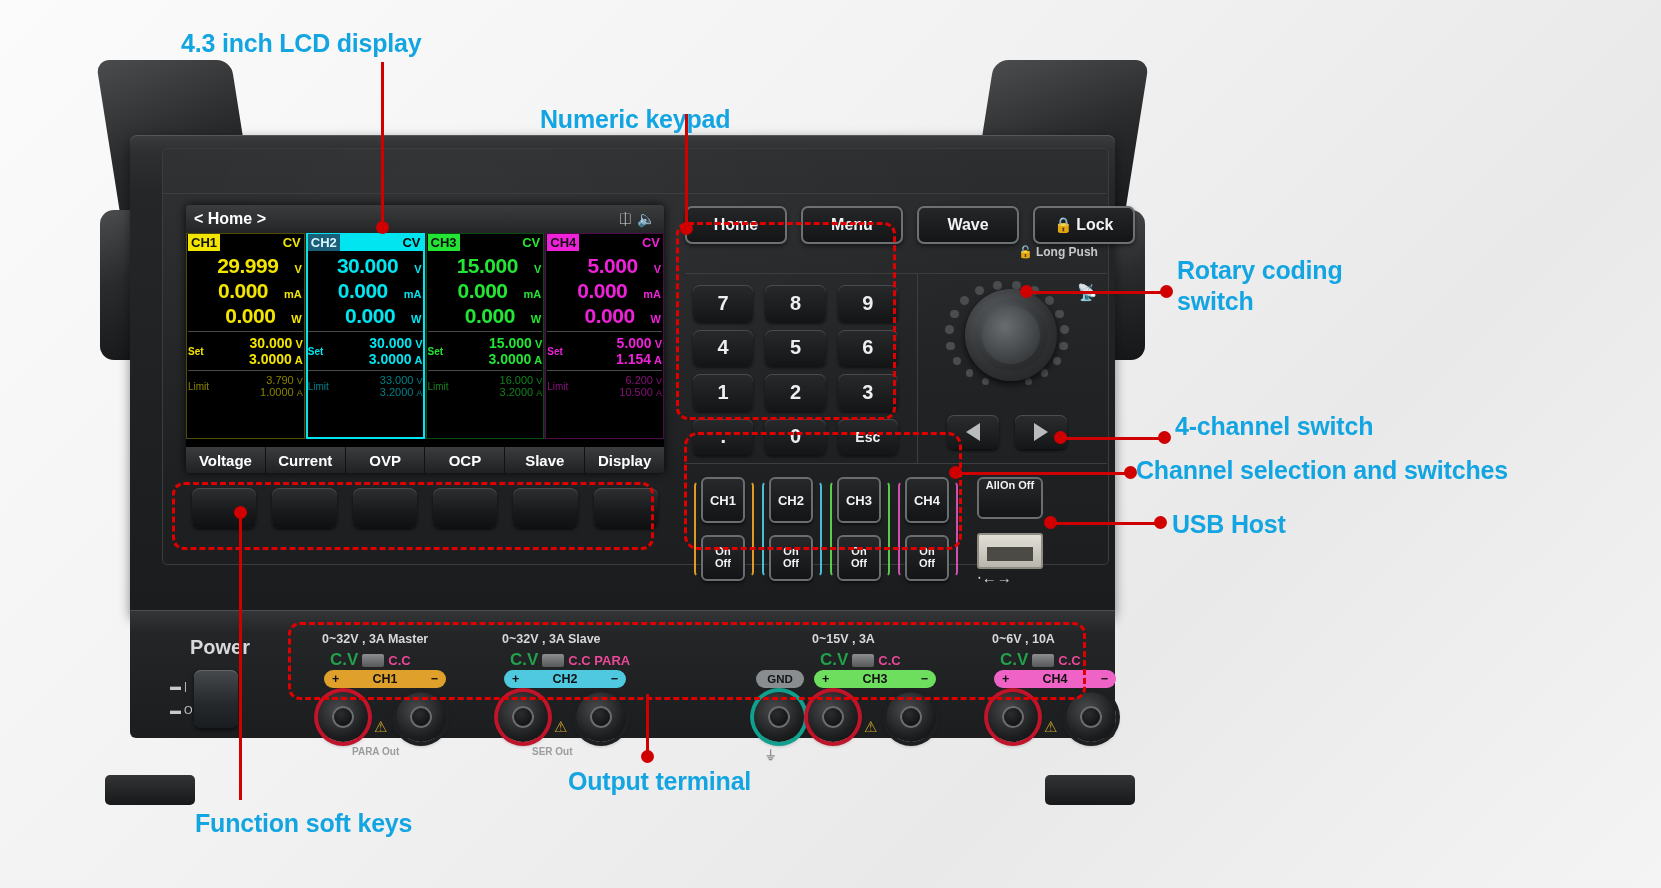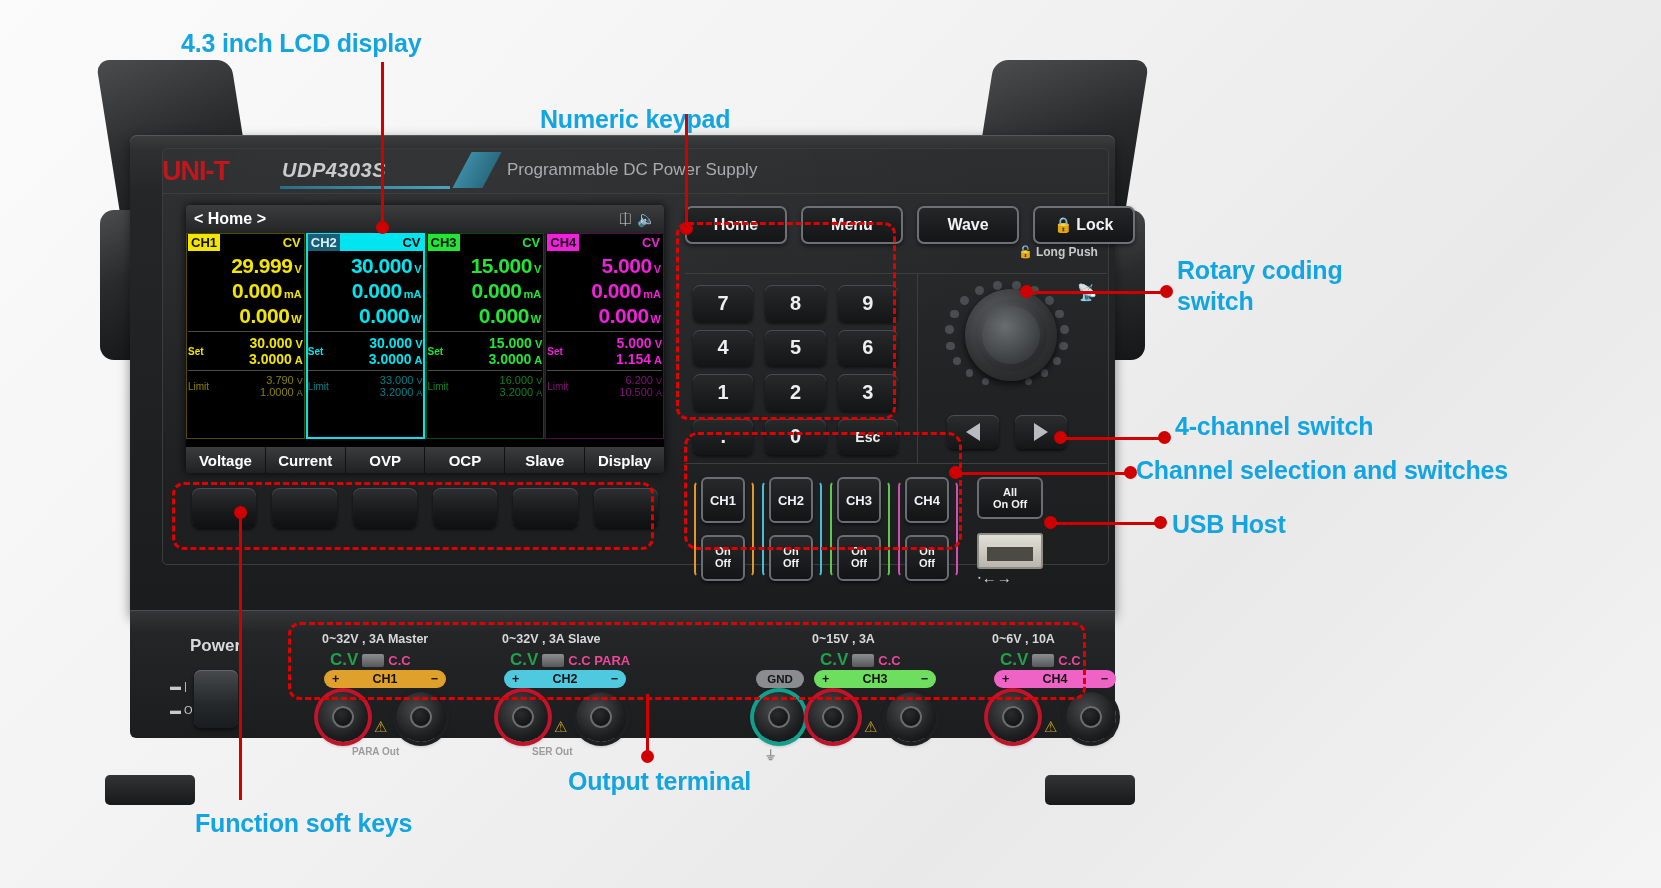--- a/index.html
+++ b/index.html
@@ -85,21 +85,21 @@
   .chan{flex:1;position:relative;box-sizing:border-box;border-right:1px solid #1e1f20;}
   .chan:last-child{border-right:none;}
   .chan.sel{box-shadow:inset 0 0 0 2px #00e5ef;}
   .chHead{height:18px;display:flex;align-items:center;justify-content:space-between;padding:0 2px;box-sizing:border-box;}
   .chTag{font-size:13px;font-weight:bold;padding:0 3px;line-height:17px;}
   .cvTag{font-size:13px;font-weight:bold;padding-right:2px;}
   .chan.sel .chHead{background:#00e5ef;}
   .chan.sel .chTag{background:#1a5e78;color:#d9f6ff;}
   .chan.sel .cvTag{color:#000;}
   .readout{padding:3px 3px 0 0;text-align:right;}
-  .rdLine{display:flex;align-items:baseline;justify-content:flex-end;gap:2px;margin-bottom:1px;}
+  .rdLine{display:flex;align-items:baseline;justify-content:flex-end;gap:16px;margin-bottom:1px;}
   .rdVal{font-size:21px;font-weight:bold;letter-spacing:-.5px;}
   .rdUnit{font-size:11px;font-weight:bold;}
   .sepline{height:1px;background:#4a4a4a;margin:3px 2px 3px 2px;}
   .setBlock{display:flex;align-items:center;padding:0 2px;}
   .setLbl{font-size:10px;font-weight:bold;flex:0 0 auto;}
   .setVals{flex:1;text-align:right;}
   .setLine{display:flex;justify-content:flex-end;align-items:baseline;gap:3px;}
   .setVal{font-size:14px;font-weight:bold;}
   .setUnit{font-size:11px;font-weight:bold;}
   .limBlock{display:flex;align-items:center;padding:0 2px;opacity:.55;}
@@ -186,34 +186,34 @@
     border:2px solid #6a6e71;
     display:flex;flex-direction:column;align-items:center;justify-content:center;
     color:#f0f2f4;font-size:11px;font-weight:bold;line-height:1.05;
     box-shadow:0 2px 3px rgba(0,0,0,.55);
   }
   .chBracket{position:absolute;top:4px;width:56px;height:92px;border-radius:5px;border-width:2px;border-style:solid;}
   .allBtn{
     position:absolute;left:292px;top:272px;width:62px;height:38px;border-radius:6px;
     background:linear-gradient(180deg,#26282a,#121416);
     border:2px solid #6a6e71;color:#eff1f3;font-size:11px;font-weight:bold;
-    display:flex;flex-direction:column;align-items:center;justify-content:center;line-height:1.1;
+    display:flex;flex-direction:row;justify-content:center;line-height:1.1;
   }
   .usb{
     position:absolute;left:292px;top:328px;width:62px;height:32px;border-radius:3px;
     background:linear-gradient(180deg,#e2e0d6,#b9b7ad);
     border:2px solid #8d8b82;
     display:flex;align-items:center;justify-content:center;
   }
   .usbInner{width:46px;height:14px;background:#4b4a44;border-top:5px solid #d7d5cb;}
   .usbGlyph{position:absolute;left:292px;top:364px;color:#d5d7d9;font-size:15px;}
 
   
   .termPanel{position:absolute;left:62px;top:558px;width:945px;height:120px;}
-  .powerLbl{position:absolute;left:28px;top:18px;color:#d7d9db;font-size:17px;font-weight:bold;}
+  .powerLbl{position:absolute;left:28px;top:18px;color:#d7d9db;font-size:20px;font-weight:bold;}
   .powerBtn{position:absolute;left:32px;top:52px;width:44px;height:58px;border-radius:7px;
     background:linear-gradient(180deg,#474a4d,#25282b 60%,#1a1d20);
     box-shadow:inset 0 1px 0 #63666a,0 2px 4px rgba(0,0,0,.6);}
   .powIcon{position:absolute;left:8px;color:#c7c9cb;font-size:11px;}
 
   .rangeLbl{position:absolute;color:#d6d8da;font-size:12.5px;font-weight:bold;white-space:nowrap;}
   .cvccRow{position:absolute;display:flex;align-items:center;gap:4px;}
   .cvTxt{color:#21a14b;font-size:17px;font-weight:bold;}
   .ccTxt{color:#ec4899;font-size:13px;font-weight:bold;}
   .led{width:22px;height:13px;border-radius:2px;background:linear-gradient(180deg,#8b8d8f,#56585a);}
@@ -247,27 +247,20 @@
   <div class="handleR" style="left:880px;top:0px;width:155px;height:180px;transform:skewX(-9deg);"></div>
   <div class="handleR" style="left:985px;top:150px;width:60px;height:150px;"></div>
 
   <div class="bodyMain"></div>
   <div class="bodyBottom"></div>
   <div class="foot" style="left:5px;"></div>
   <div class="foot" style="left:945px;"></div>
 
   <div class="panel"></div>
 
-  <div class="brandRow">
-    <div class="uniT">UNI-T</div>
-    <div class="brandline"></div>
-    <div class="model">UDP4303S</div>
-    <div class="slash"></div>
-    <div class="subtitle">Programmable DC Power Supply</div>
-  </div>
   <div class="headRule"></div>
 
   <div class="lcdBezel">
     <div class="lcd">
       <div class="lcdTop">
         <div class="homeTxt">&lt; Home &gt;</div>
         <div class="topIcons">
           <span>⎅</span>
           <span>🔈</span>
         </div>

